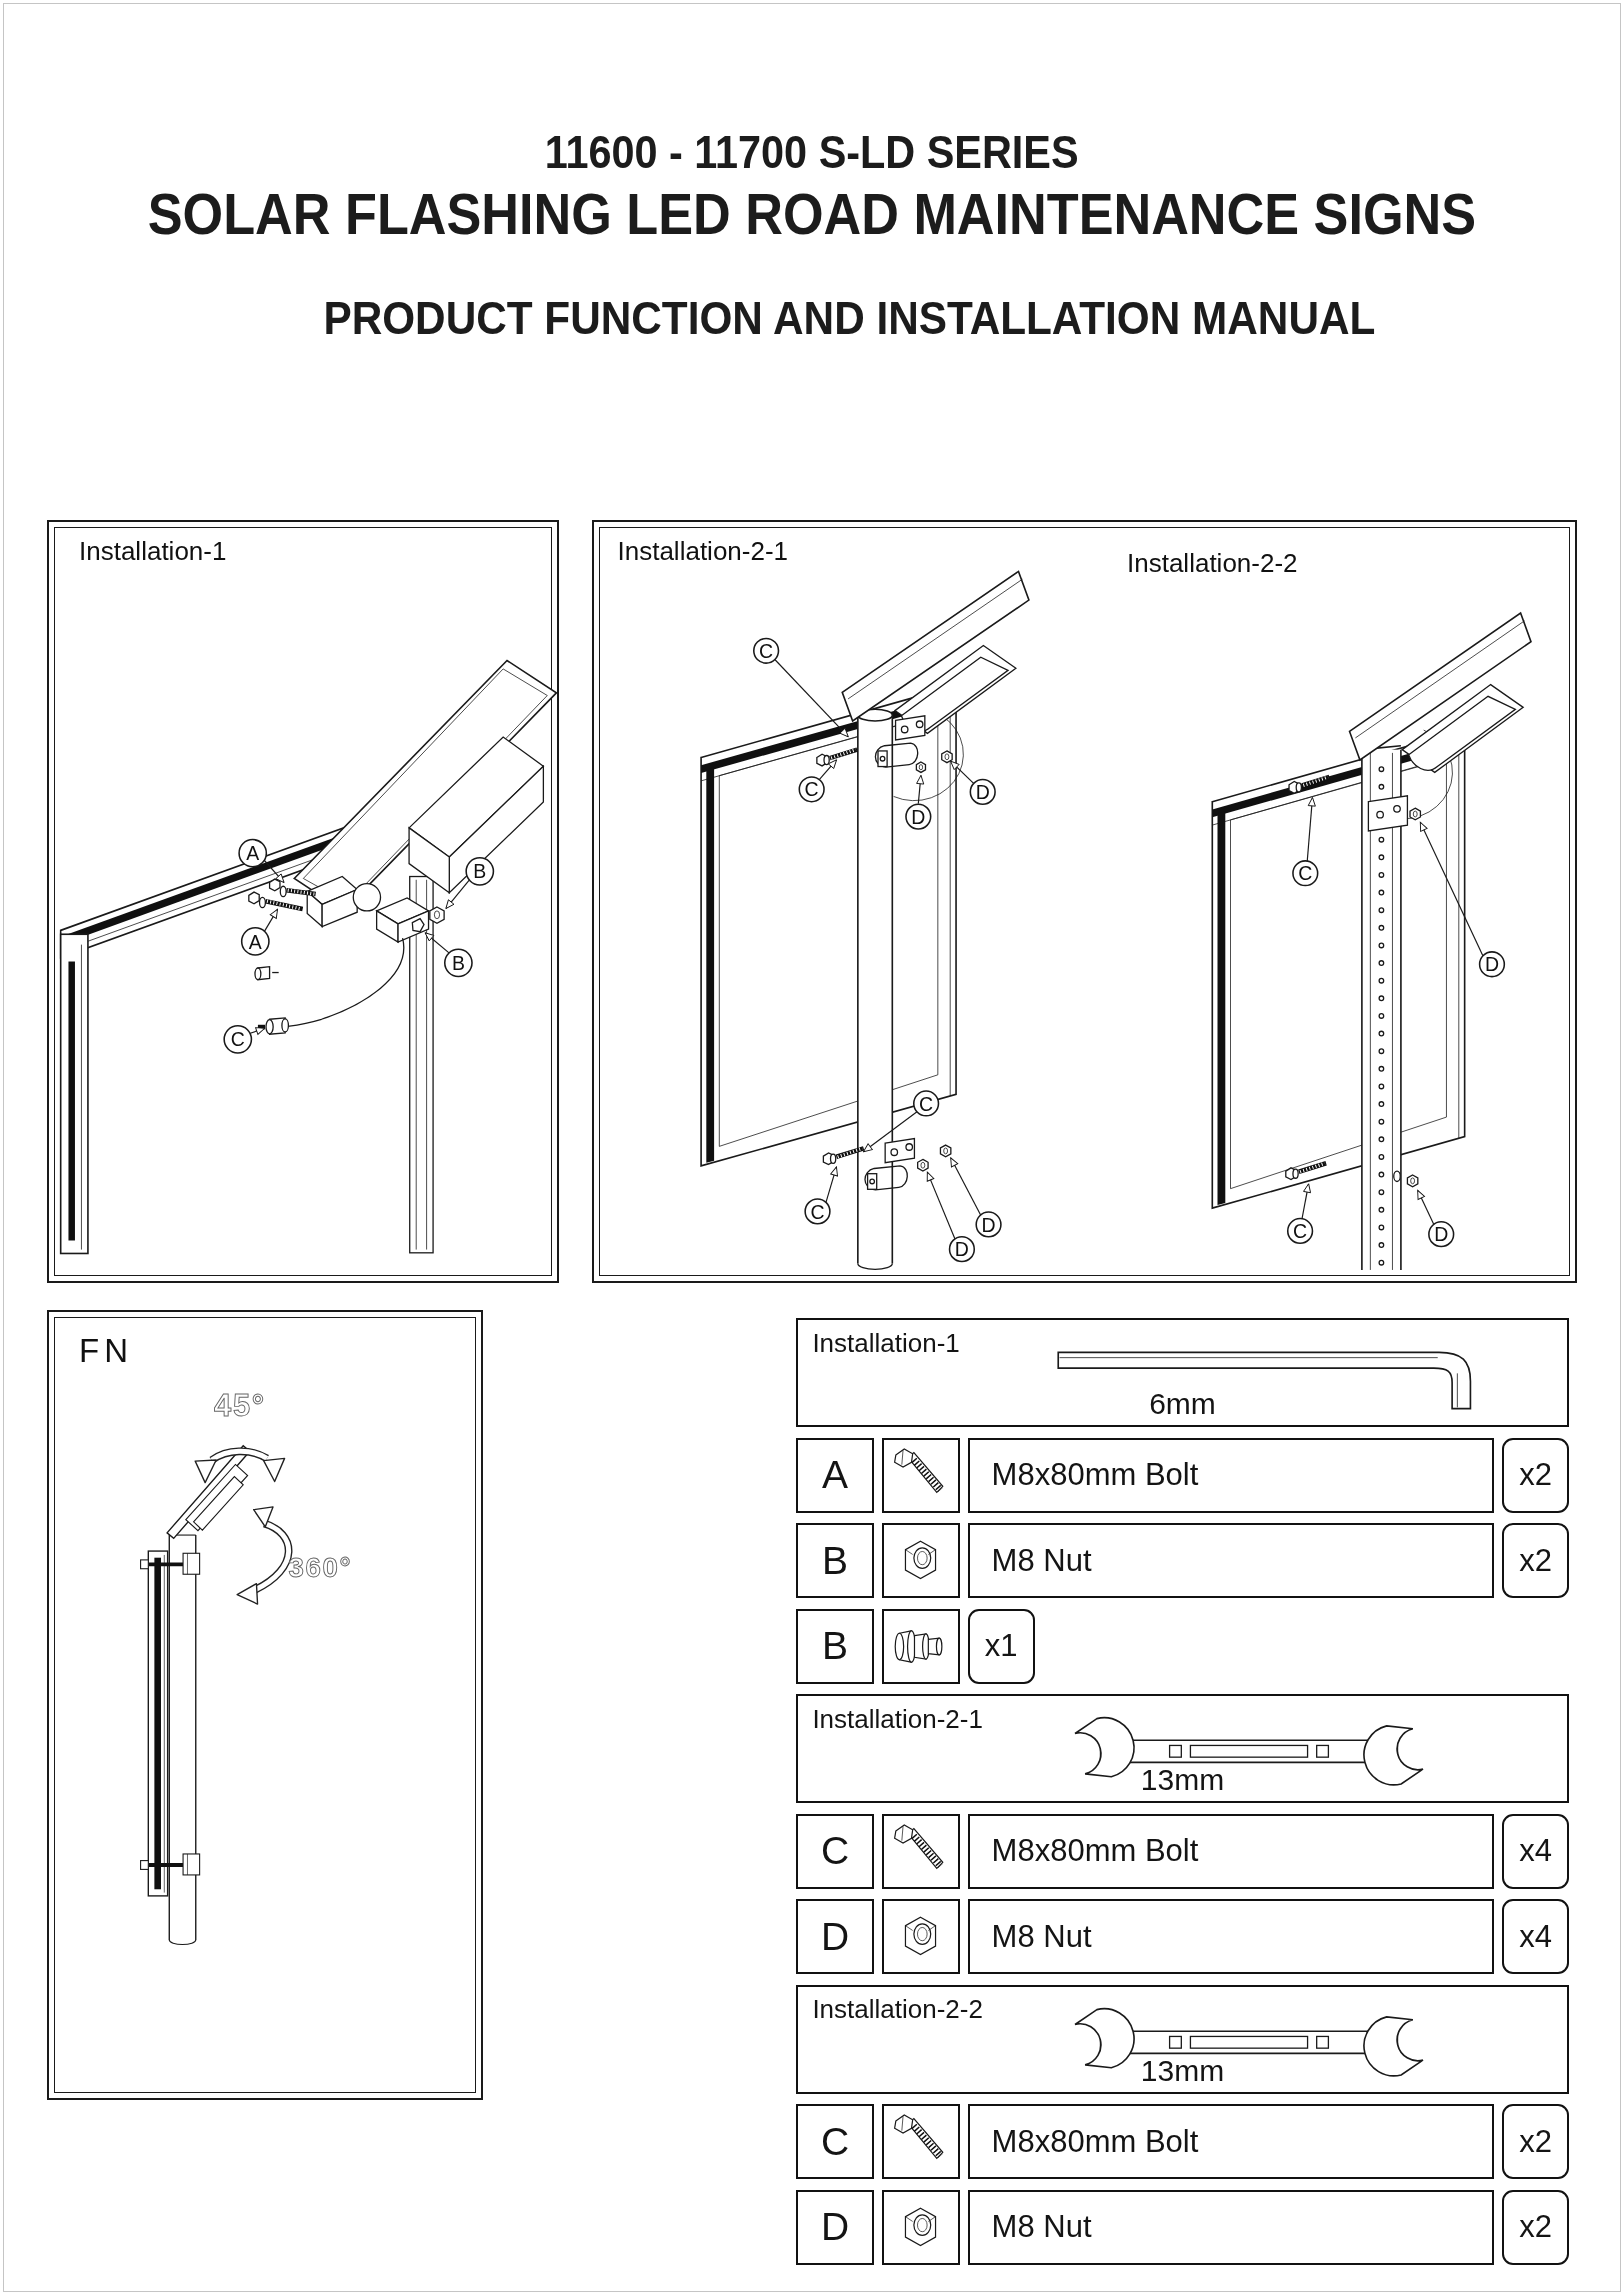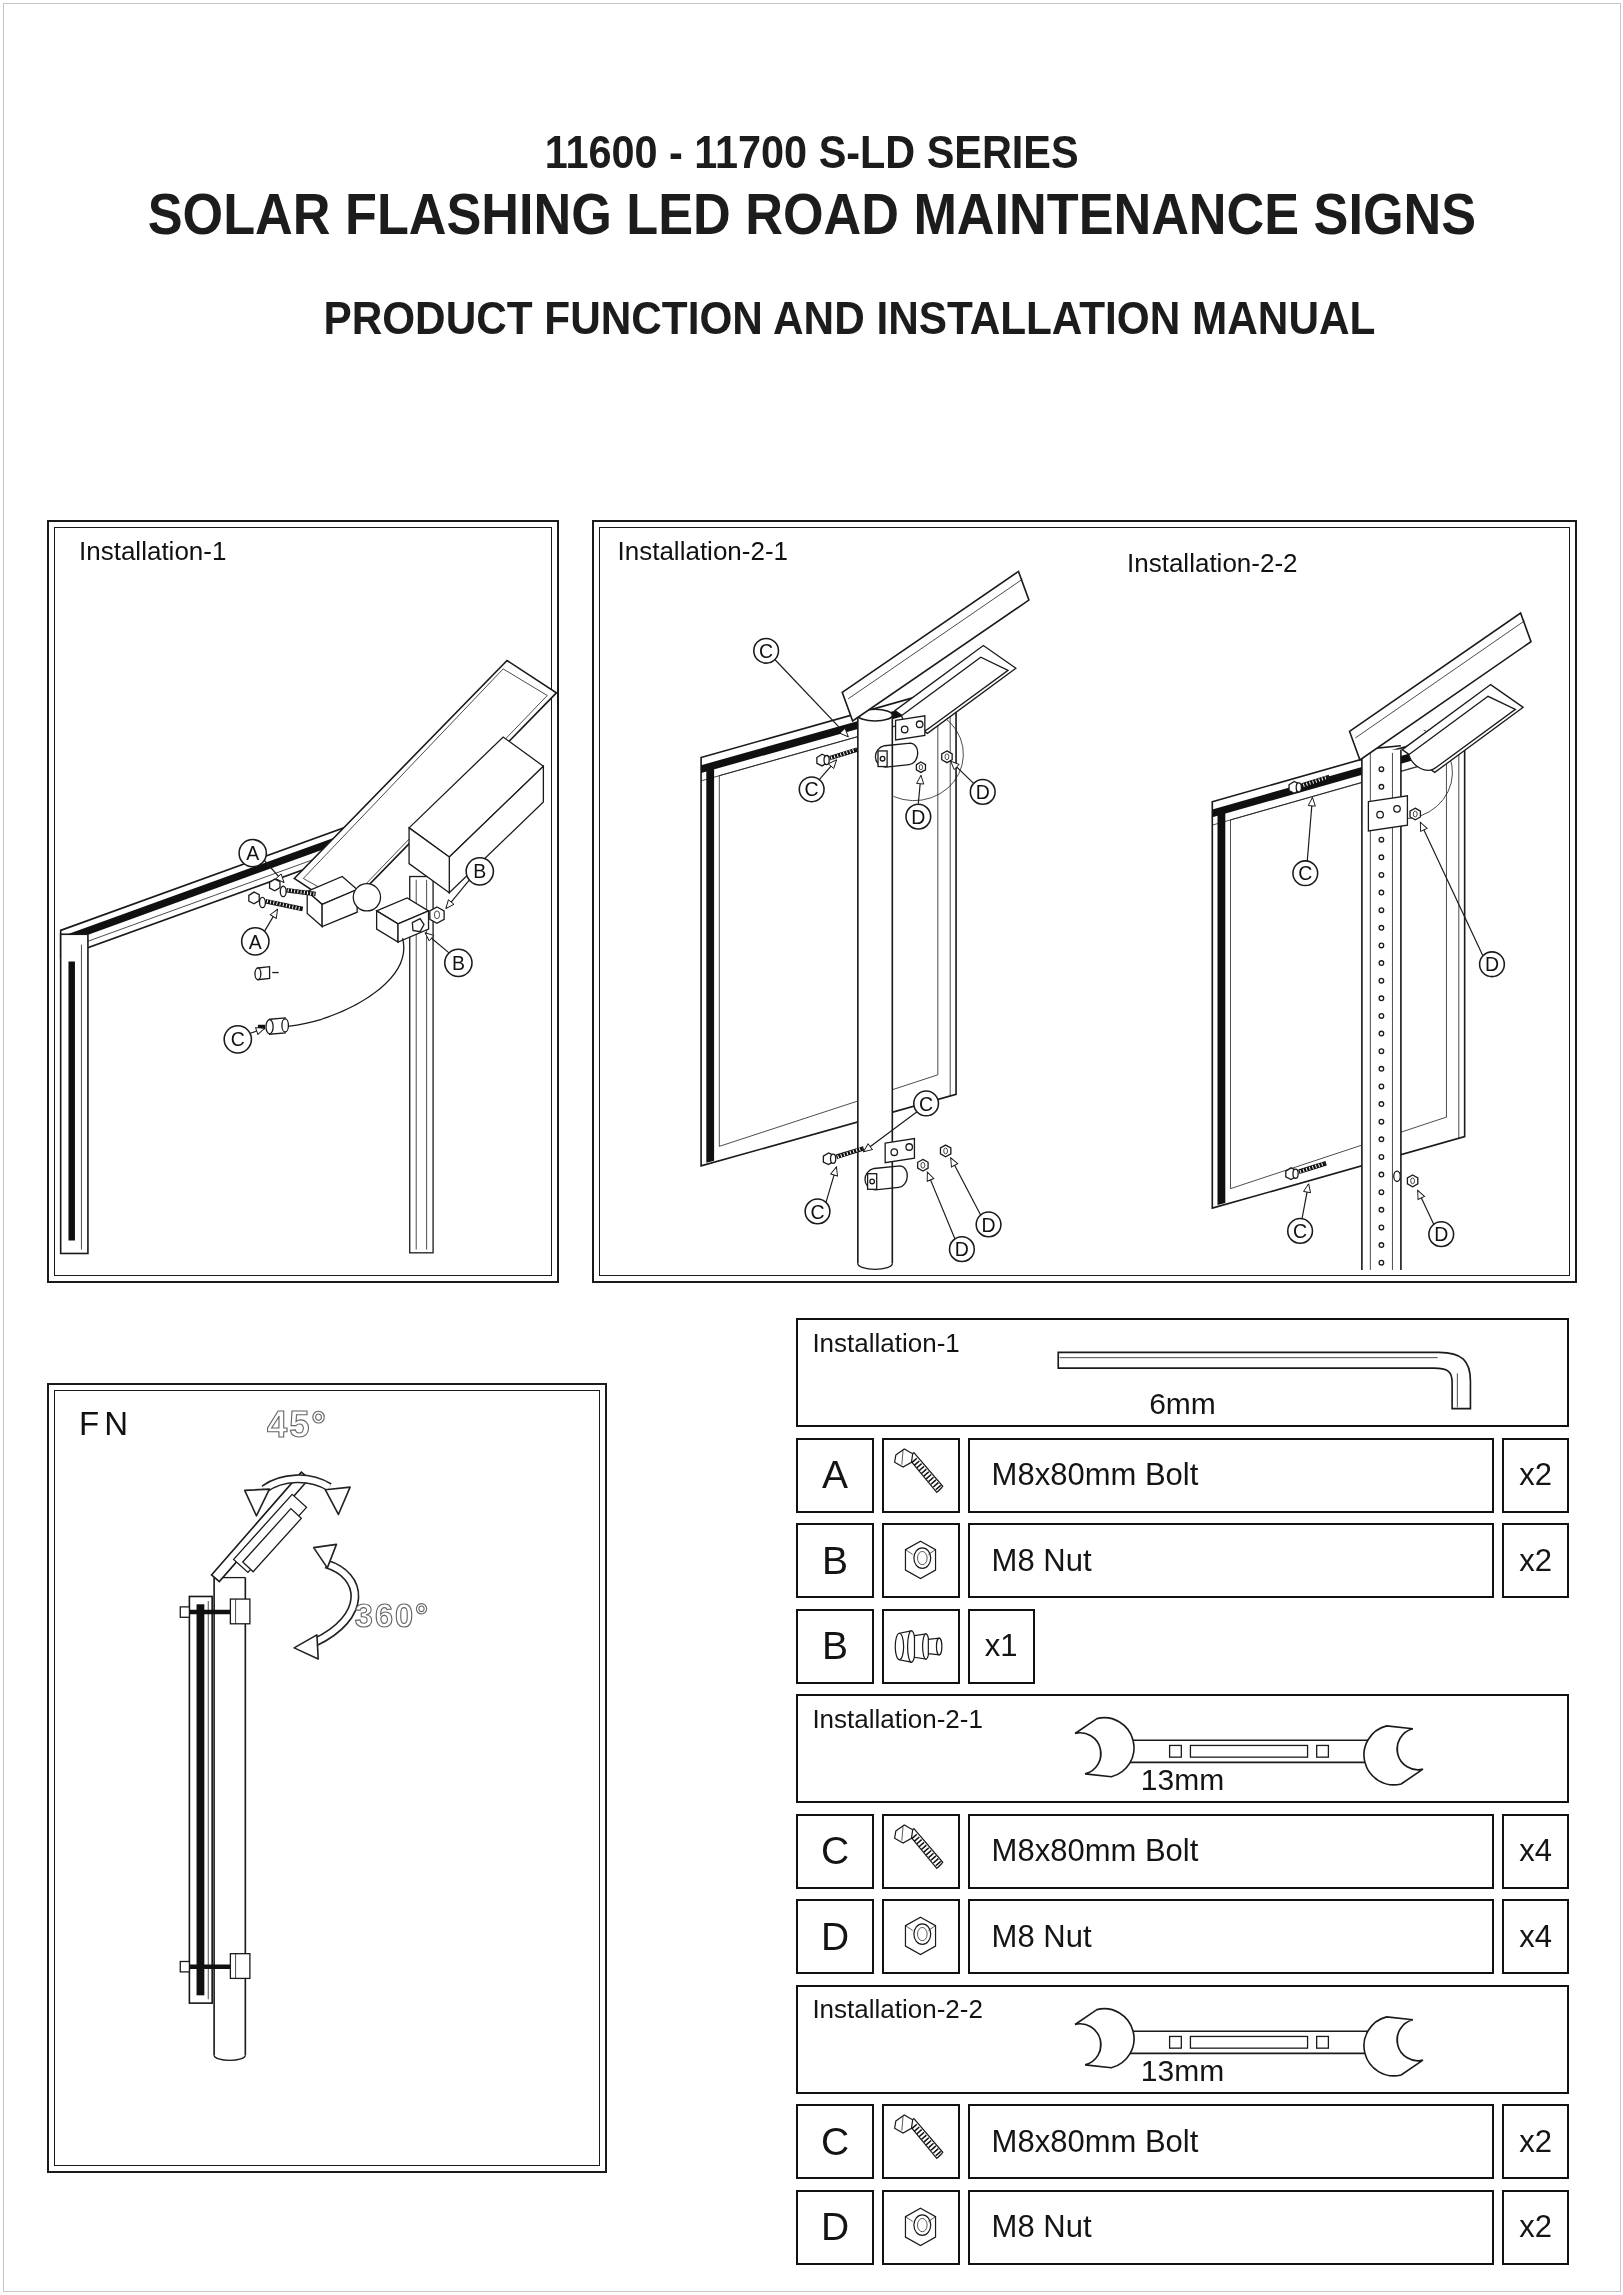--- a/index.html
+++ b/index.html
@@ -12,21 +12,21 @@
   .t2{top:180px;font-size:58px;}
   .t3{top:290px;font-size:47px;margin-left:37px;}
   
   .dbox{position:absolute;border:2.6px solid #1a1a1a;box-sizing:border-box;background:#fff;}
   .dbox .inner{position:absolute;inset:5.2px;border:1.3px solid #1a1a1a;pointer-events:none;}
   .dlabel{position:absolute;font-size:26px;color:#111;z-index:3;white-space:nowrap;}
   .fnlabel{font-size:33px;letter-spacing:5.2px;}
   .dbox svg{position:absolute;left:0;top:0;width:100%;height:100%;}
   .box-inst1{left:47px;top:520px;width:512px;height:763px;}
   .box-inst2{left:592px;top:520px;width:985px;height:763px;}
-  .box-fn{left:47px;top:1383px;width:560px;height:790px;}
+  .box-fn{left:47px;top:1310px;width:436px;height:790px;}
   
   .w{fill:#fff;stroke:#1a1a1a;stroke-width:2;}
   .w25{fill:#fff;stroke:#1a1a1a;stroke-width:2.5;}
   .n{fill:none;stroke:#1a1a1a;stroke-width:2;}
   .t{fill:none;stroke:#1a1a1a;stroke-width:1.2;}
   .b{fill:#101010;stroke:none;}
   .lead{fill:none;stroke:#1a1a1a;stroke-width:1.8;}
   .co{fill:#fff;stroke:#1a1a1a;stroke-width:2.4;}
   .ct{font-size:30px;fill:#111;text-anchor:middle;}
   .boltln{stroke:#101010;stroke-width:7;fill:none;}
@@ -40,21 +40,21 @@
   .phead{height:109px;border:2.6px solid #111;box-sizing:border-box;margin-bottom:10.5px;position:relative;background:#fff;}
   .phead .hlabel{position:absolute;left:14.4px;top:7.8px;font-size:26px;}
   .phead .hsize{position:absolute;left:0;right:0;bottom:3.9px;text-align:center;font-size:30px;}
   .phead svg.tool{position:absolute;}
   .prow{display:flex;gap:7.8px;height:75px;margin-bottom:10.5px;}
   .pcell{border:2.6px solid #111;box-sizing:border-box;display:flex;align-items:center;justify-content:center;background:#fff;}
   .c-ref{width:78px;font-size:39px;}
   .c-icon{width:78px;}
   .c-icon svg{width:69px;height:65px;display:block;}
   .c-desc{flex:1;justify-content:flex-start;padding-left:22px;font-size:31px;}
-  .c-qty{width:67px;font-size:31px;}
+  .c-qty{width:67px;font-size:31px;border-radius:11px;}
 </style>
 </head>
 <body>
 
 <div class="page-frame"></div>
 
 <div class="title t1"><span>11600 - 11700 S-LD SERIES</span></div>
 <div class="title t2"><span>SOLAR FLASHING LED ROAD MAINTENANCE SIGNS</span></div>
 <div class="title t3"><span>PRODUCT FUNCTION AND INSTALLATION MANUAL</span></div>
 

